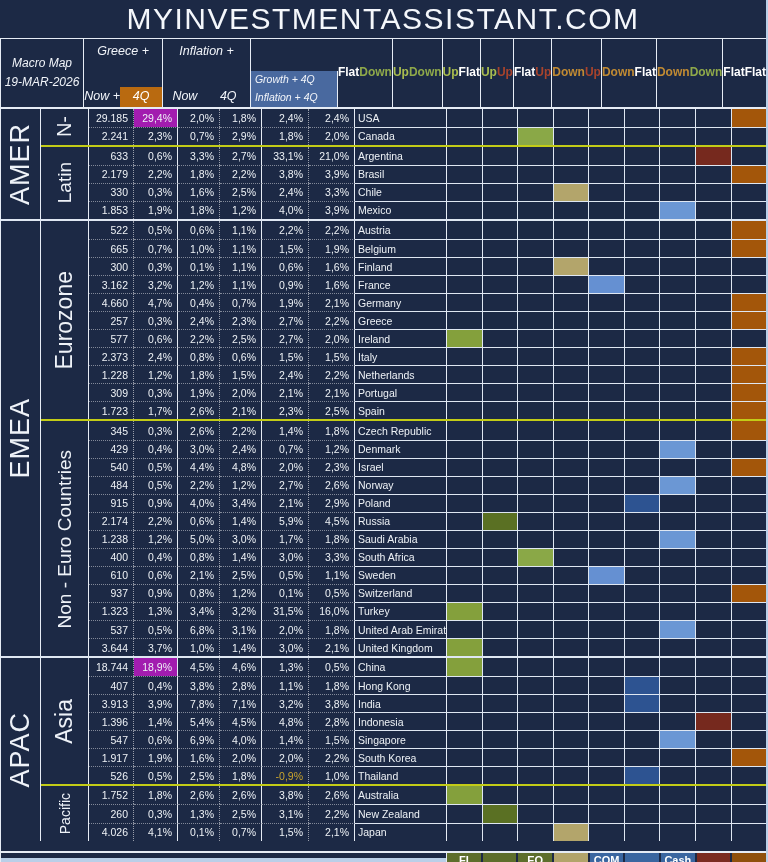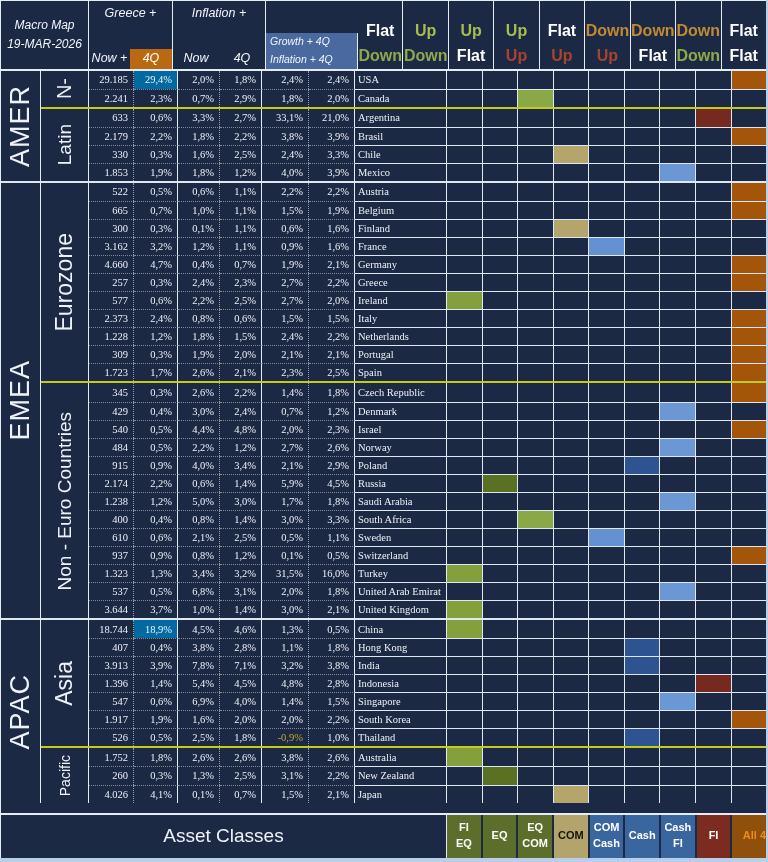--- a/index.html
+++ b/index.html
@@ -21,73 +21,74 @@
   .h-gdp   { width:89px; }
   .h-growth{ width:84px; justify-content:space-between; padding:3px 0 0 0; }
   .h-infl  { width:93px; justify-content:space-between; padding:3px 0 0 0; }
   .h-mlabel{ width:92px; background:#49699f; align-items:flex-start; padding-left:4px;
     font-size:10.5px; line-height:1.7;margin-top:32px; }
   .h-line2 { display:flex; width:100%; align-items:stretch; height:20px; }
   .h-line2 .half { flex:1; display:flex; align-items:center; justify-content:center; }
   .q4-chip { width:42px; flex:0 0 42px; background:#b96a10; display:flex; align-items:center;
     justify-content:center; color:#fff; }
   .h-matrix { flex:1; display:flex; font-style:normal; }
-  .mh-cell { flex:1; border-right:1px solid #e6ecf5; display:flex; flex-direction:column;
-    align-items:center; justify-content:flex-end; font-size:16px; font-weight:700; line-height:1.6; }
+  .mh-cell { flex:1; border-right:1px solid #e6ecf5; display:flex; flex-direction:row;
+    align-items:center; justify-content:flex-start; font-size:12px; font-weight:700; line-height:1.6; }
   .mh-cell:last-child { border-right:none; }
   .w-flat { color:#ffffff; } .g-up { color:#a9bd4f; } .g-down { color:#c08a33; }
   .i-up { color:#a8432c; } .i-down { color:#8fa94a; }
 
   
   .tbody { flex:0 0 742px; display:flex; flex-direction:column; border-left:1px solid #e6ecf5; }
   .region { display:flex; border-bottom:2px solid #dfe7f2; }
   .region:last-child { border-bottom:none; }
   .region-label { width:40px; flex:0 0 40px; border-right:1px solid #e6ecf5;
     display:flex; align-items:center; justify-content:center; }
   .region-label span, .subregion-label span { writing-mode:vertical-rl; transform:rotate(180deg);
     color:#eef2f8; white-space:nowrap; }
   .region-label span { font-size:27px; letter-spacing:1px; }
   .region-body { flex:1; display:flex; flex-direction:column; }
   .subregion { display:flex; border-bottom:2px solid #c3cc17; }
   .subregion:last-child { border-bottom:none; }
   .subregion-label { width:48px; flex:0 0 48px; border-right:1px solid #e6ecf5;
     display:flex; align-items:center; justify-content:center; }
   .rows { flex:1; display:flex; flex-direction:column; }
-  .row { display:flex; height:18.05px;font-family:Liberation Serif, serif; }
+  .row { display:flex; height:18.05px; }
   .vcell { text-align:right; padding-right:5px; color:#eef2f6; font-size:10.5px;
     display:flex; align-items:center; justify-content:flex-end;
     border-right:1px dotted rgba(255,255,255,0.55); }
   .row:not(:first-child) .vcell { border-top:1px dotted rgba(255,255,255,0.45); }
   .vcell.group-end { border-right:1px solid #e6ecf5; }
   .w-gdp{width:45px;flex:0 0 45px;} .w-gdps{width:44px;flex:0 0 44px;}
   .w-gn{width:42px;flex:0 0 42px;}  .w-g4{width:42px;flex:0 0 42px;}
   .w-in{width:47px;flex:0 0 47px;}  .w-i4{width:46px;flex:0 0 46px;}
   .ccell { width:92px; flex:0 0 92px; color:#eef2f6; font-size:10.5px; display:flex;
     align-items:center; padding-left:3px; border-right:1px solid #e6ecf5;
     white-space:nowrap; overflow:hidden; }
   .mcell { flex:1; border-right:1px solid #dfe7f2; }
   .mcell:last-child { border-right:none; }
   .row:not(:first-child) .ccell, .row:not(:first-child) .mcell { border-top:1px solid #dfe7f2; }
-  .hl-red { background:#0369a1; }
+  .hl-red { background:#a21caf; }
   .neg { color:#c9a42d; }
 
   
   .footer { flex:1; display:flex; border-top:2px solid #e6ecf5; border-left:1px solid #e6ecf5; }
   .ac-bar { width:446px; flex:0 0 446px; display:flex; align-items:center; justify-content:center;
     color:#eef2f8; font-size:19px; border-right:1px solid #e6ecf5; }
   .ac-cells { flex:1; display:flex; }
   .ac-cell { flex:1; display:flex; flex-direction:column; align-items:center; justify-content:center;
     font-size:11px; font-weight:700; line-height:1.45; border-right:2px solid #1c2945; }
   .ac-cell:last-child { border-right:none; }
 </style>
 </head>
 <body>
 
 <div class="app">
 
+  <div class="title-bar">MYINVESTMENTASSISTANT.COM</div>
 
   <div class="header-row">
     <div class="hcell h-macro">
       <div>Macro Map</div>
       <div>19-MAR-2026</div>
     </div>
     <div class="hcell h-growth">
       <div>Greece +</div>
       <div class="h-line2">
         <div class="half">Now +</div>

